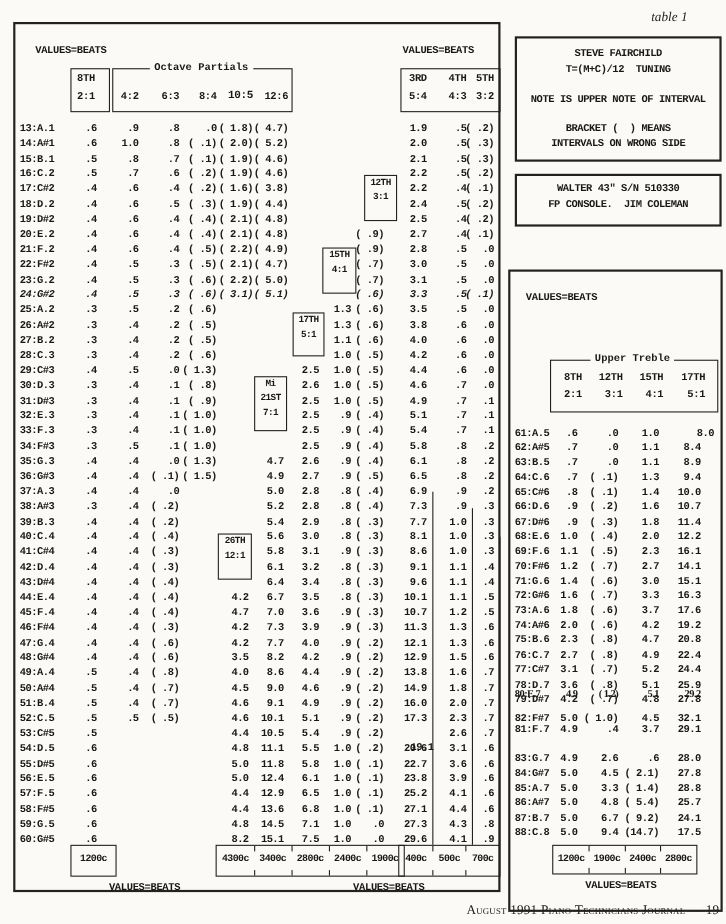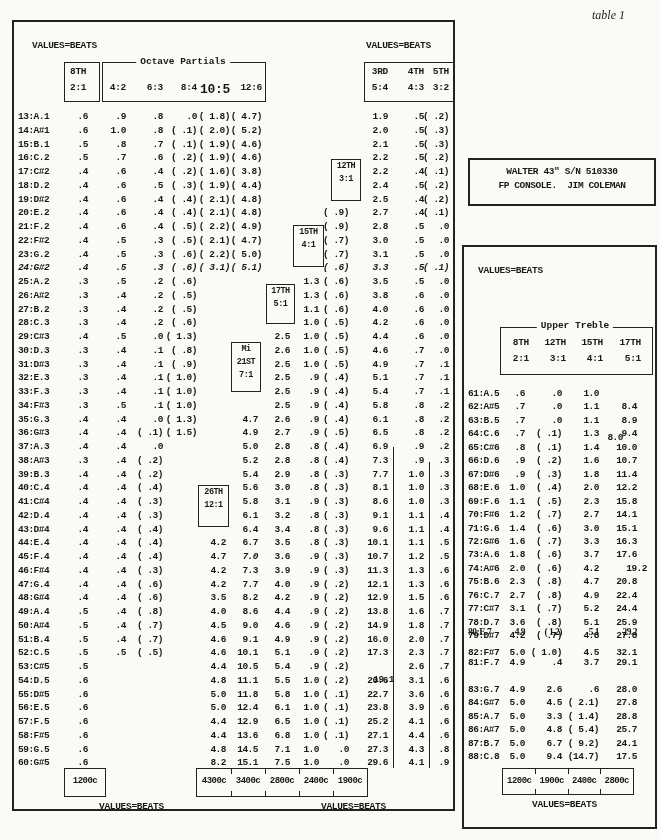--- a/index.html
+++ b/index.html
@@ -49,21 +49,21 @@
     <div class="hbox" style="left:50px;top:40px;width:34px;height:38px;"></div>
     <div class="lbl" style="left:56px;top:44px;">8TH</div>
     <div class="lbl" style="left:56px;top:60px;">2:1</div>
 
     <div class="hbox" style="left:88px;top:40px;width:162px;height:38px;"></div>
     <div class="title-straddle" style="left:169px;top:34px;">Octave Partials</div>
     <div id="partials-labels">
         <span class="val lbl" style="position: absolute; top: 60px; right: 327px; font-size: 9.5px;">4:2</span>
         <span class="val lbl" style="position: absolute; top: 60px; right: 290px; font-size: 9.5px;">6:3</span>
         <span class="val lbl" style="position: absolute; top: 60px; right: 256px; font-size: 9.5px;">8:4</span>
-        <span class="val lbl" style="position: absolute; top: 60px; right: 223px; font-size: 13px;">10:5</span>
+        <span class="val lbl" style="position: absolute; top: 60px; right: 223px; font-size: 10px;">10:5</span>
         <span class="val lbl" style="position: absolute; top: 60px; right: 191px; font-size: 9.5px;">12:6</span>
       </div>
 
     <div class="hbox" style="left:350px;top:40px;width:89px;height:38px;"></div>
     <div id="interval-labels">
         <span class="val lbl" style="position: absolute; top: 44px; right: 65px; font-size: 9.5px;">3RD</span>
         <span class="val lbl" style="position: absolute; top: 60px; right: 65px; font-size: 9.5px;">5:4</span>
         <span class="val lbl" style="position: absolute; top: 44px; right: 29px; font-size: 9.5px;">4TH</span>
         <span class="val lbl" style="position: absolute; top: 60px; right: 29px; font-size: 9.5px;">4:3</span>
         <span class="val lbl" style="position: absolute; top: 44px; right: 4px; font-size: 9.5px;">5TH</span>
@@ -506,21 +506,21 @@
           <span class="val" style="right: 65px;">10.1</span>
           <span class="val" style="right: 29px;">1.1</span>
           <span class="val" style="right: 4px;">.5</span>
         </div>
         <div class="mrow" style="top: 528px;">
           <span class="note">45:F.4</span>
           <span class="val" style="right: 365px;">.4</span>
           <span class="val" style="right: 327px;">.4</span>
           <span class="val" style="right: 290px;">( .4)</span>
           <span class="val" style="right: 227px;">4.7</span>
-          <span class="val" style="right: 195px; font-style: italic;">7.0</span>
+          <span class="val" style="right: 195px;">7.0</span>
           <span class="val" style="right: 163px;">3.6</span>
           <span class="val" style="right: 134px;">.9</span>
           <span class="val" style="right: 104px;">( .3)</span>
           <span class="val" style="right: 65px;">10.7</span>
           <span class="val" style="right: 29px;">1.2</span>
           <span class="val" style="right: 4px;">.5</span>
         </div>
         <div class="mrow" style="top: 541.75px;">
           <span class="note">46:F#4</span>
           <span class="val" style="right: 365px;">.4</span>
@@ -720,24 +720,36 @@
     <div class="cfoot" style="left:50px;top:746px;width:40px;height:27px;" id="foot-octave">
         <span class="fcell">1200c</span>
       </div>
     <div class="cfoot" style="left:182px;top:746px;width:170px;height:27px;" id="foot-wide">
         <span class="fcell">4300c</span>
         <span class="fcell">3400c</span>
         <span class="fcell">2800c</span>
         <span class="fcell">2400c</span>
         <span class="fcell">1900c</span>
       </div>
+    <div class="cfoot" style="left:348px;top:746px;width:91px;height:27px;" id="foot-simple">
+        <span class="fcell">400c</span>
+        <span class="fcell">500c</span>
+        <span class="fcell">700c</span>
+      </div>
     <div class="lbl" style="left:85px;top:779px;">VALUES=BEATS</div>
     <div class="lbl" style="left:307px;top:779px;">VALUES=BEATS</div>
   </div>
 
+  <div class="box" id="info-box">
+    <div class="cline" style="top:8px;">STEVE FAIRCHILD</div>
+    <div class="cline" style="top:22px;">T=(M+C)/12  TUNING</div>
+    <div class="cline" style="top:50px;">NOTE IS UPPER NOTE OF INTERVAL</div>
+    <div class="cline" style="top:76px;">BRACKET (  ) MEANS</div>
+    <div class="cline" style="top:90px;">INTERVALS ON WRONG SIDE</div>
+  </div>
   <div class="box" id="piano-box">
     <div class="cline" style="top:6px;">WALTER 43" S/N 510330</div>
     <div class="cline" style="top:20px;">FP CONSOLE.  JIM COLEMAN</div>
   </div>
 
   <div class="box" id="treble-panel">
     <div class="lbl" style="left:14px;top:18px;">VALUES=BEATS</div>
     <div class="hbox" style="left:36px;top:80px;width:151px;height:46px;"></div>
     <div class="title-straddle" style="left:111px;top:73px;">Upper Treble</div>
     <div id="treble-header-labels">
@@ -749,21 +761,21 @@
         <span class="val lbl" style="position: absolute; top: 106px; right: 52px; font-size: 9.5px;">4:1</span>
         <span class="val lbl" style="position: absolute; top: 90px; right: 14px; font-size: 9.5px;">17TH</span>
         <span class="val lbl" style="position: absolute; top: 106px; right: 14px; font-size: 9.5px;">5:1</span>
       </div>
     <div id="treble-rows">
         <div class="trow" style="top: 140px;">
           <span class="note">61:A.5</span>
           <span class="val" style="position: absolute; right: 126px;">.6</span>
           <span class="val" style="position: absolute; right: 89px;">.0</span>
           <span class="val" style="position: absolute; right: 52px;">1.0</span>
-          <span class="val" style="position: absolute; right: 28px; margin-top: 44px;">8.0</span>
+          <span class="val" style="position: absolute; right: 2px;">8.0</span>
         </div>
         <div class="trow" style="top: 153.45px;">
           <span class="note">62:A#5</span>
           <span class="val" style="position: absolute; right: 126px;">.7</span>
           <span class="val" style="position: absolute; right: 89px;">.0</span>
           <span class="val" style="position: absolute; right: 52px;">1.1</span>
           <span class="val" style="position: absolute; right: 14px;">8.4</span>
         </div>
         <div class="trow" style="top: 166.9px;">
           <span class="note">63:B.5</span>
@@ -805,21 +817,21 @@
           <span class="val" style="position: absolute; right: 126px;">1.0</span>
           <span class="val" style="position: absolute; right: 89px;">( .4)</span>
           <span class="val" style="position: absolute; right: 52px;">2.0</span>
           <span class="val" style="position: absolute; right: 14px;">12.2</span>
         </div>
         <div class="trow" style="top: 247.6px;">
           <span class="note">69:F.6</span>
           <span class="val" style="position: absolute; right: 126px;">1.1</span>
           <span class="val" style="position: absolute; right: 89px;">( .5)</span>
           <span class="val" style="position: absolute; right: 52px;">2.3</span>
-          <span class="val" style="position: absolute; right: 14px;">15.8</span>
+          <span class="val" style="position: absolute; right: 14px;">16.1</span>
         </div>
         <div class="trow" style="top: 261.05px;">
           <span class="note">70:F#6</span>
           <span class="val" style="position: absolute; right: 126px;">1.2</span>
           <span class="val" style="position: absolute; right: 89px;">( .7)</span>
           <span class="val" style="position: absolute; right: 52px;">2.7</span>
           <span class="val" style="position: absolute; right: 14px; text-align: center;">14.1</span>
         </div>
         <div class="trow" style="top: 274.5px;">
           <span class="note">71:G.6</span>
@@ -840,21 +852,21 @@
           <span class="val" style="position: absolute; right: 126px;">1.8</span>
           <span class="val" style="position: absolute; right: 89px;">( .6)</span>
           <span class="val" style="position: absolute; right: 52px;">3.7</span>
           <span class="val" style="position: absolute; right: 14px;">17.6</span>
         </div>
         <div class="trow" style="top: 314.85px;">
           <span class="note">74:A#6</span>
           <span class="val" style="position: absolute; right: 126px;">2.0</span>
           <span class="val" style="position: absolute; right: 89px;">( .6)</span>
           <span class="val" style="position: absolute; right: 52px;">4.2</span>
-          <span class="val" style="position: absolute; right: 4px; font-family: Liberation Mono, monospace;">19.2</span>
+          <span class="val" style="position: absolute; right: 14px; font-family: Liberation Mono, monospace;">19.2</span>
         </div>
         <div class="trow" style="top: 328.3px;">
           <span class="note">75:B.6</span>
           <span class="val" style="position: absolute; right: 126px;">2.3</span>
           <span class="val" style="position: absolute; right: 89px;">( .8)</span>
           <span class="val" style="position: absolute; right: 52px;">4.7</span>
           <span class="val" style="position: absolute; right: 14px;">20.8</span>
         </div>
         <div class="trow" style="top: 341.75px;">
           <span class="note">76:C.7</span>
@@ -950,13 +962,14 @@
       </div>
     <div class="cfoot" style="left:38px;top:521px;width:130px;height:25px;" id="foot-treble">
         <span class="fcell">1200c</span>
         <span class="fcell">1900c</span>
         <span class="fcell">2400c</span>
         <span class="fcell">2800c</span>
       </div>
     <div class="lbl" style="left:68px;top:552px;">VALUES=BEATS</div>
   </div>
 
+  <div class="caption">August 1991 Piano Technicians Journal — 19</div>
 </div>
 
 </body></html>

